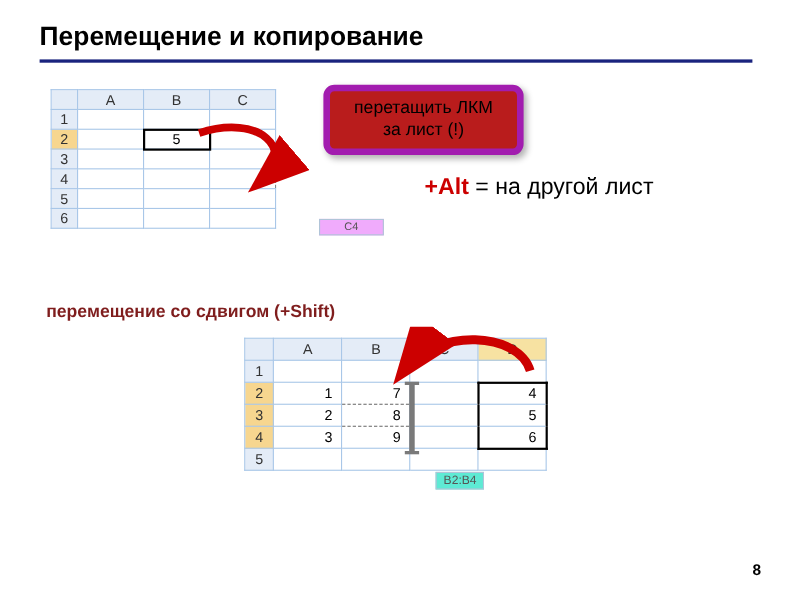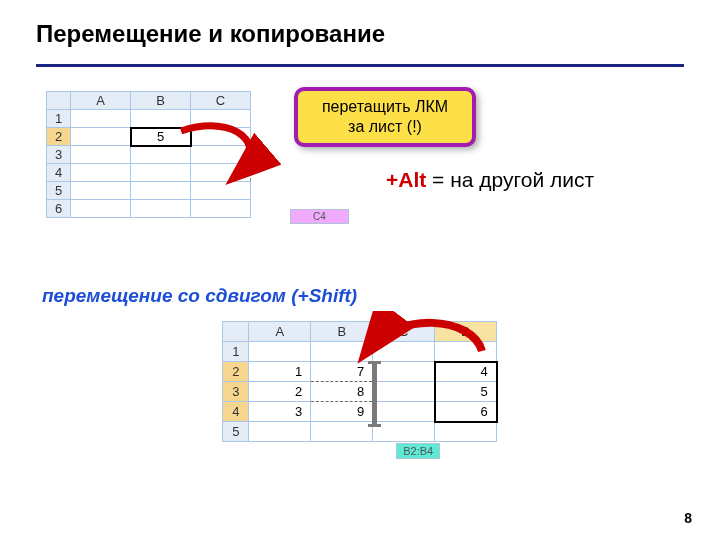--- a/index.html
+++ b/index.html
@@ -10,21 +10,21 @@
     background: #fff;
     font-family: Arial, sans-serif;
     position: relative;
     padding: 20px 36px;
   }
   .title {
     font-size: 24px;
     font-weight: bold;
     color: #000;
     border-bottom: 3px solid #1a237e;
-    padding-bottom: 16px;
+    padding-bottom: 6px;
     margin-bottom: 24px;
   }
   .section1 {
     position: relative;
     height: 190px;
   }
   .grid1 {
     position: absolute;
     left: 10px;
     top: 0;
@@ -43,22 +43,22 @@
   .corner { background: #e4ecf7; width: 24px; height: 18px; }
   .cell { width: 60px; height: 18px; text-align: right; padding-right: 6px; }
   .rowhdr-sel { background: #f7d68f; }
   .sel-border { outline: 2px solid #000; outline-offset: -1px; }
   .dashed { border: 1.5px dashed #888 !important; }
   .callout {
     position: absolute;
     left: 258px;
     top: -4px;
     width: 182px;
-    background: #fde047;
-    border: 4px solid #a21caf;
+    background: #b91c1c;
+    border: 6px solid #a21caf;
     border-radius: 10px;
     padding: 6px 10px;
     text-align: center;
     font-size: 16px;
     color: #000;
     line-height: 1.25;
     box-shadow: 3px 3px 6px rgba(0,0,0,0.3);
   }
   .hint-tag {
     position: absolute;
@@ -72,25 +72,24 @@
   }
   .notes {
     position: absolute;
     left: 350px;
     top: 72px;
     font-size: 21px;
     line-height: 1.6;
   }
   .notes .red { color: #c00; font-weight: bold; }
   .subtitle {
-    font-size: 19px;
+    font-size: 16px;
     font-weight: bold;
-    color: #1d4ed8;
+    color: #7f1d1d;
     margin: 4px 0 14px 6px;
-    font-style: italic;
   }
   .section2 {
     position: relative;
     display: flex;
     justify-content: center;
   }
   .grid2-wrap { position: relative; }
   .grid2 {
     border-collapse: collapse;
     font-size: 13px;

